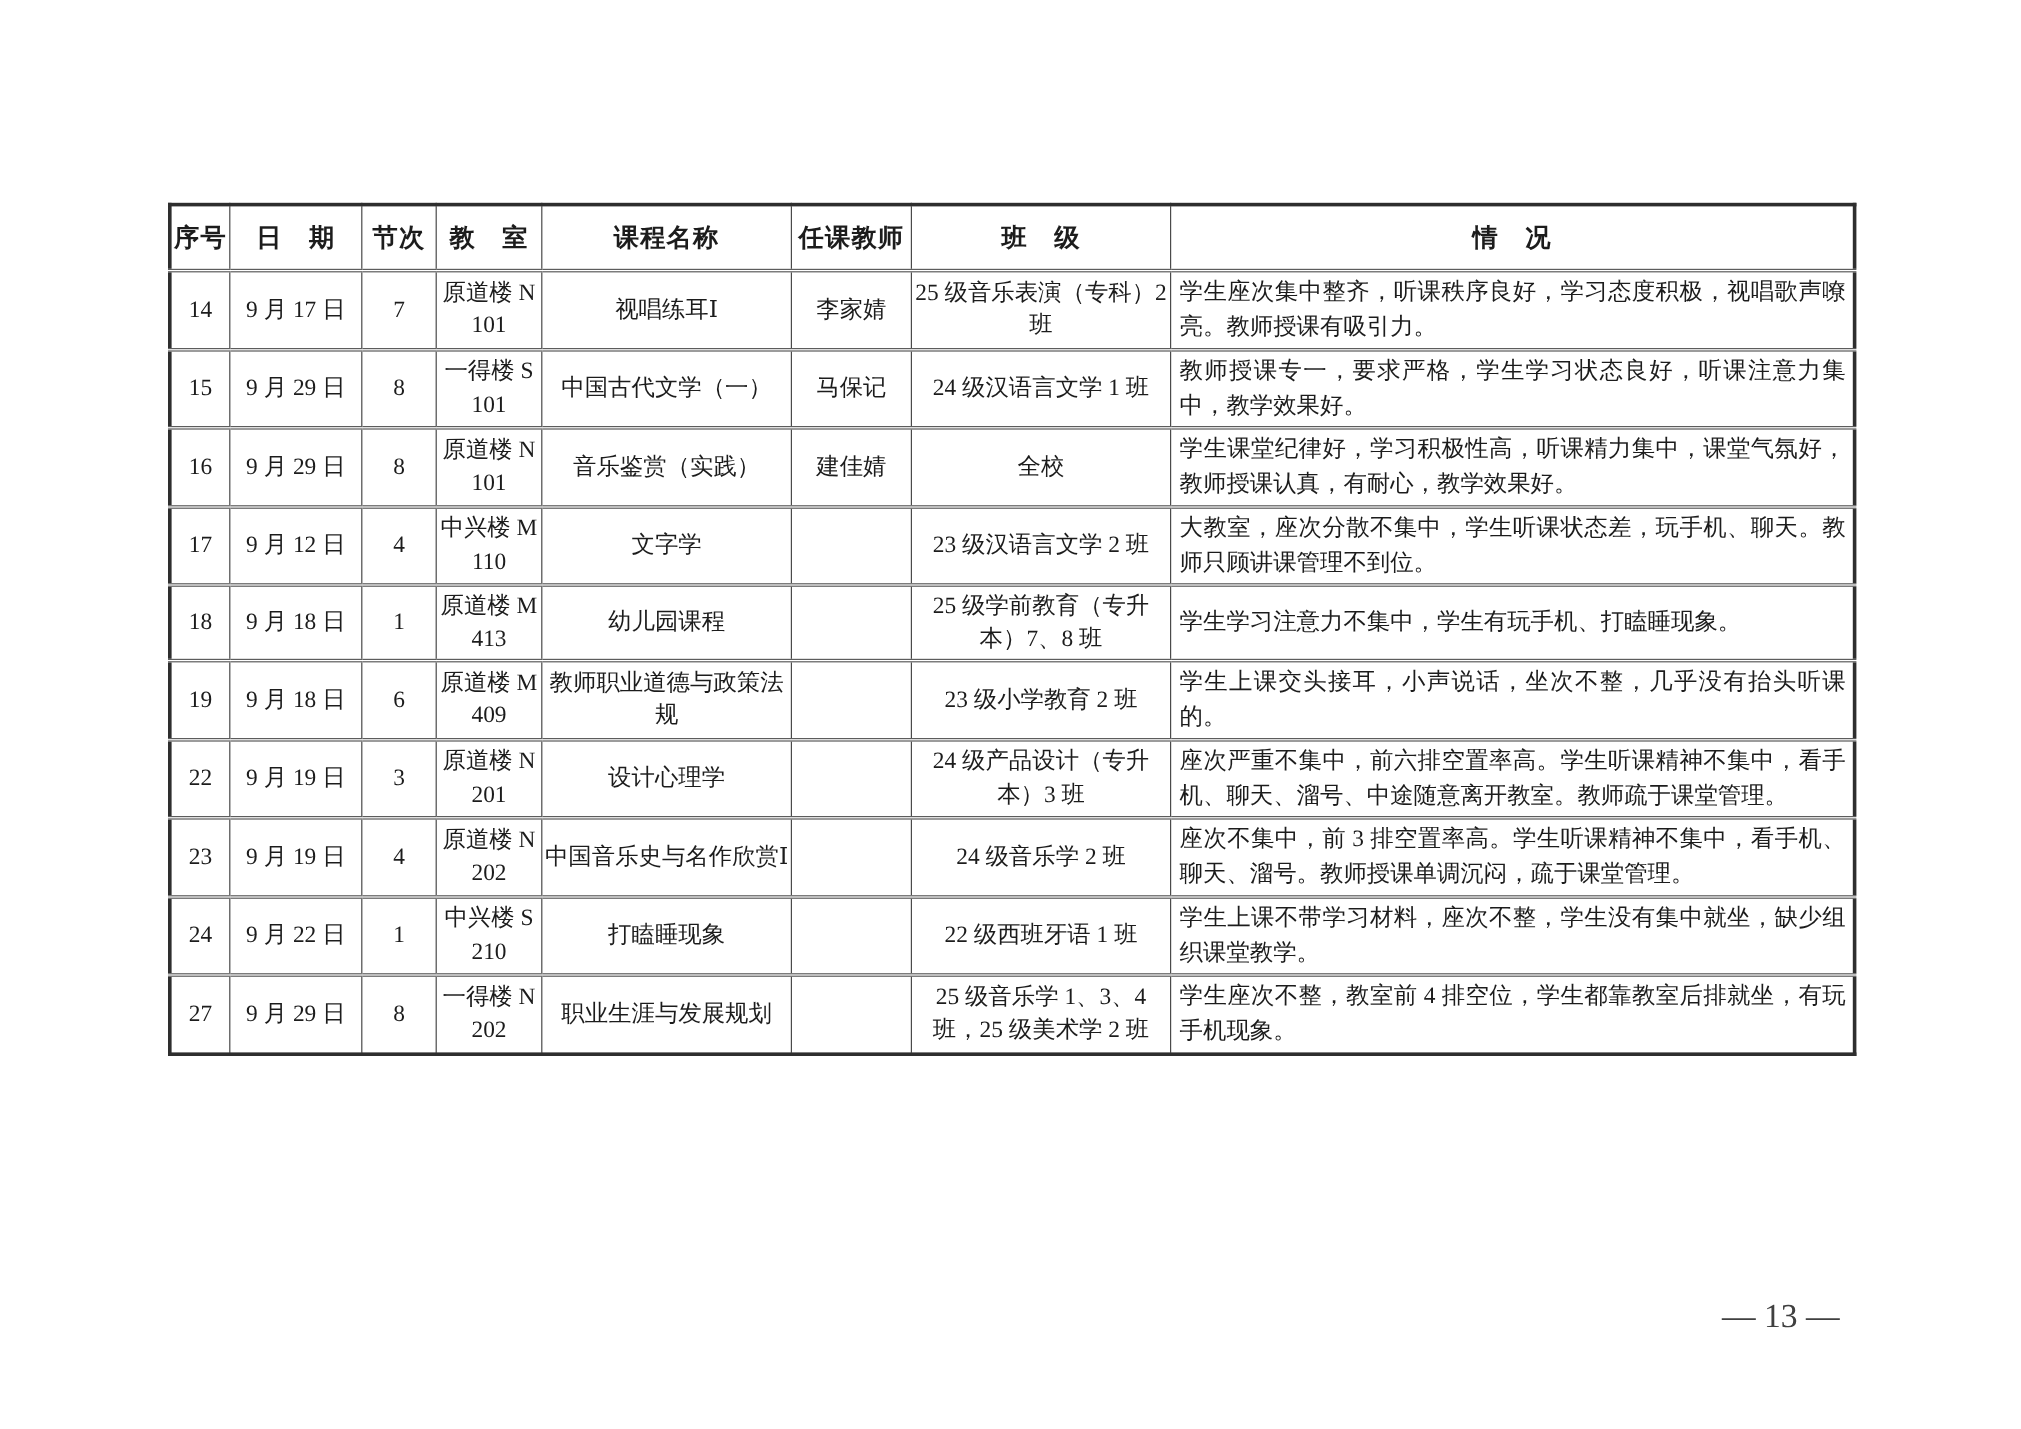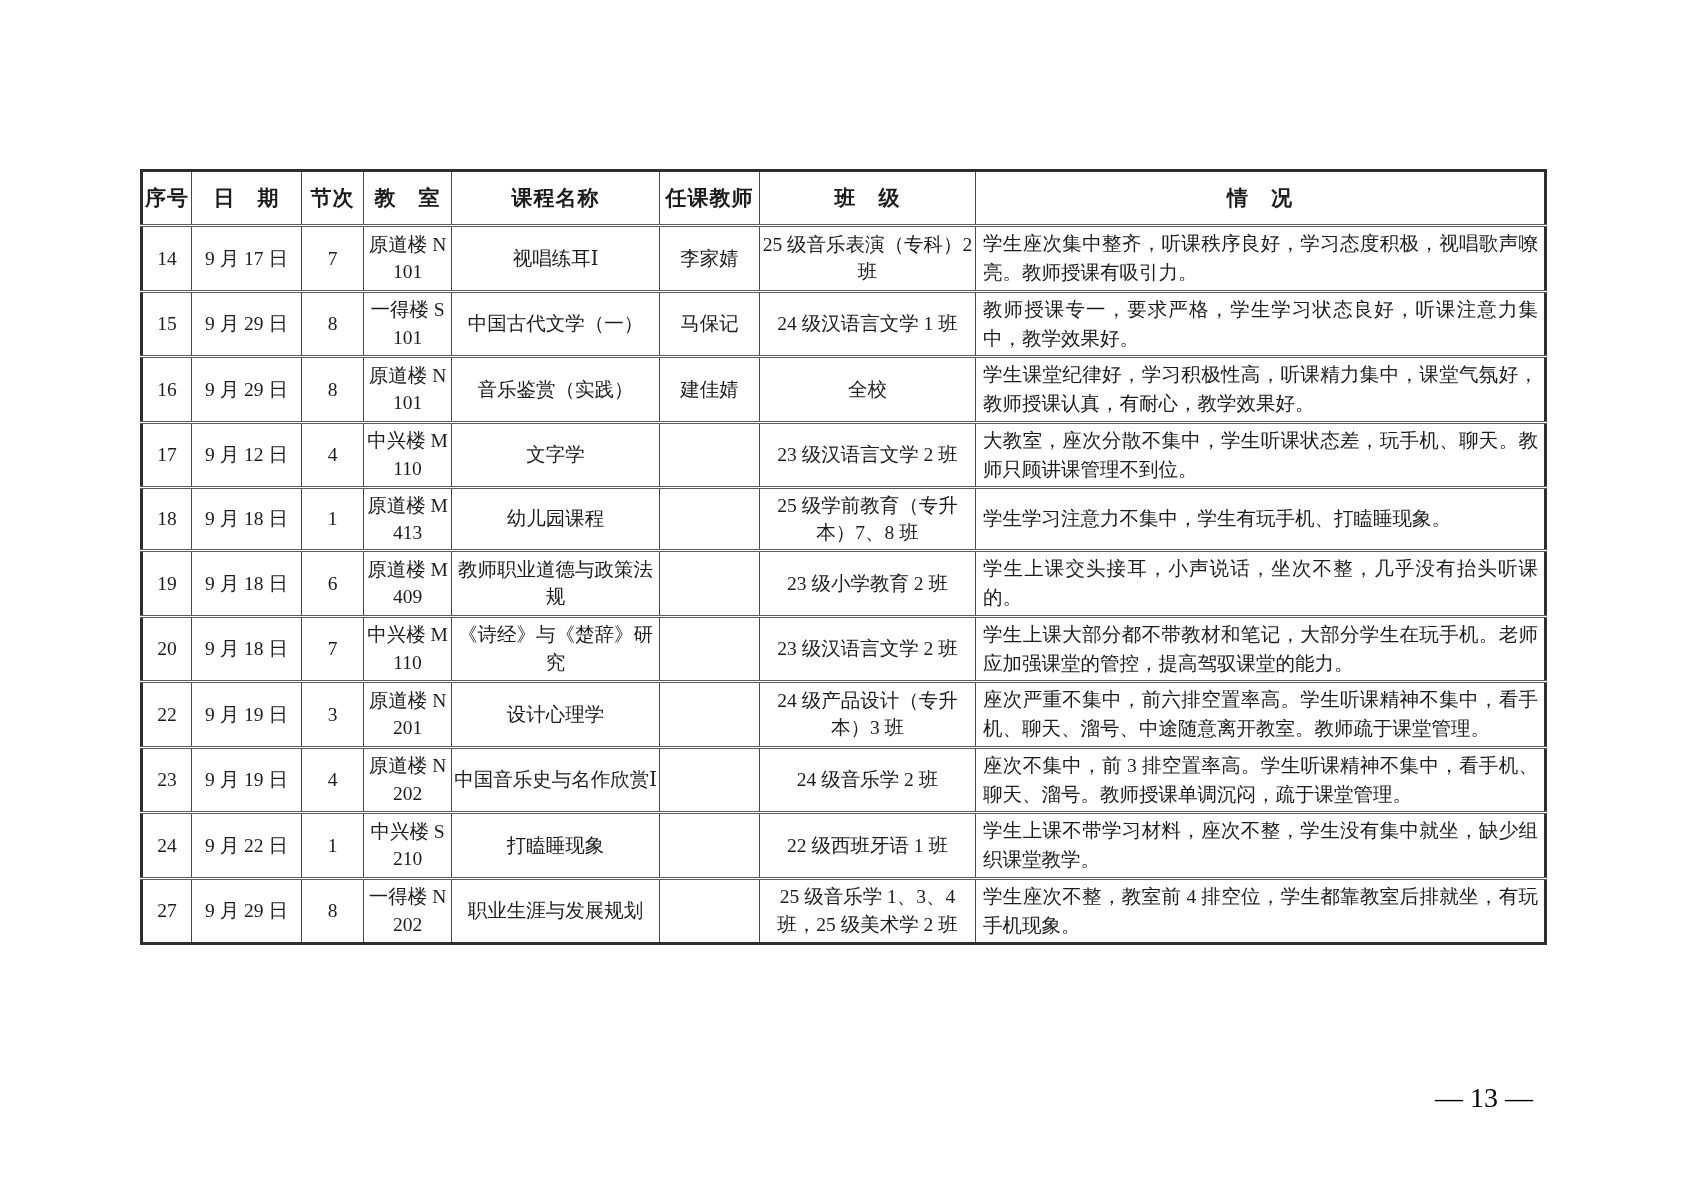--- a/index.html
+++ b/index.html
@@ -60,21 +60,21 @@
     padding: 2px 6px 2px 7px;
     line-height: 1.5;
   }
   .page-num {
     position: absolute;
     top: 1050px;
     left: 1404px;
     width: 160px;
     text-align: center;
     font-size: 28px;
-    color: #000000;
+    color: #404040;
     white-space: nowrap;
   }
 </style>
 </head>
 <body>
 
 <div class="page">
 
   <table class="obs">
     <colgroup>
@@ -154,30 +154,20 @@
           <td>19</td>
           <td>9 月 18 日</td>
           <td>6</td>
           <td>原道楼 M409</td>
           <td>教师职业道德与政策法规</td>
           <td></td>
           <td>23 级小学教育 2 班</td>
           <td class="qk">学生上课交头接耳，小声说话，坐次不整，几乎没有抬头听课的。</td>
         </tr>
         <tr>
-          <td>20</td>
-          <td>9 月 18 日</td>
-          <td>7</td>
-          <td>中兴楼 M110</td>
-          <td>《诗经》与《楚辞》研究</td>
-          <td></td>
-          <td>23 级汉语言文学 2 班</td>
-          <td class="qk">学生上课大部分都不带教材和笔记，大部分学生在玩手机。老师应加强课堂的管控，提高驾驭课堂的能力。</td>
-        </tr>
-        <tr>
           <td>22</td>
           <td>9 月 19 日</td>
           <td>3</td>
           <td>原道楼 N201</td>
           <td>设计心理学</td>
           <td></td>
           <td>24 级产品设计（专升本）3 班</td>
           <td class="qk">座次严重不集中，前六排空置率高。学生听课精神不集中，看手机、聊天、溜号、中途随意离开教室。教师疏于课堂管理。</td>
         </tr>
         <tr>

